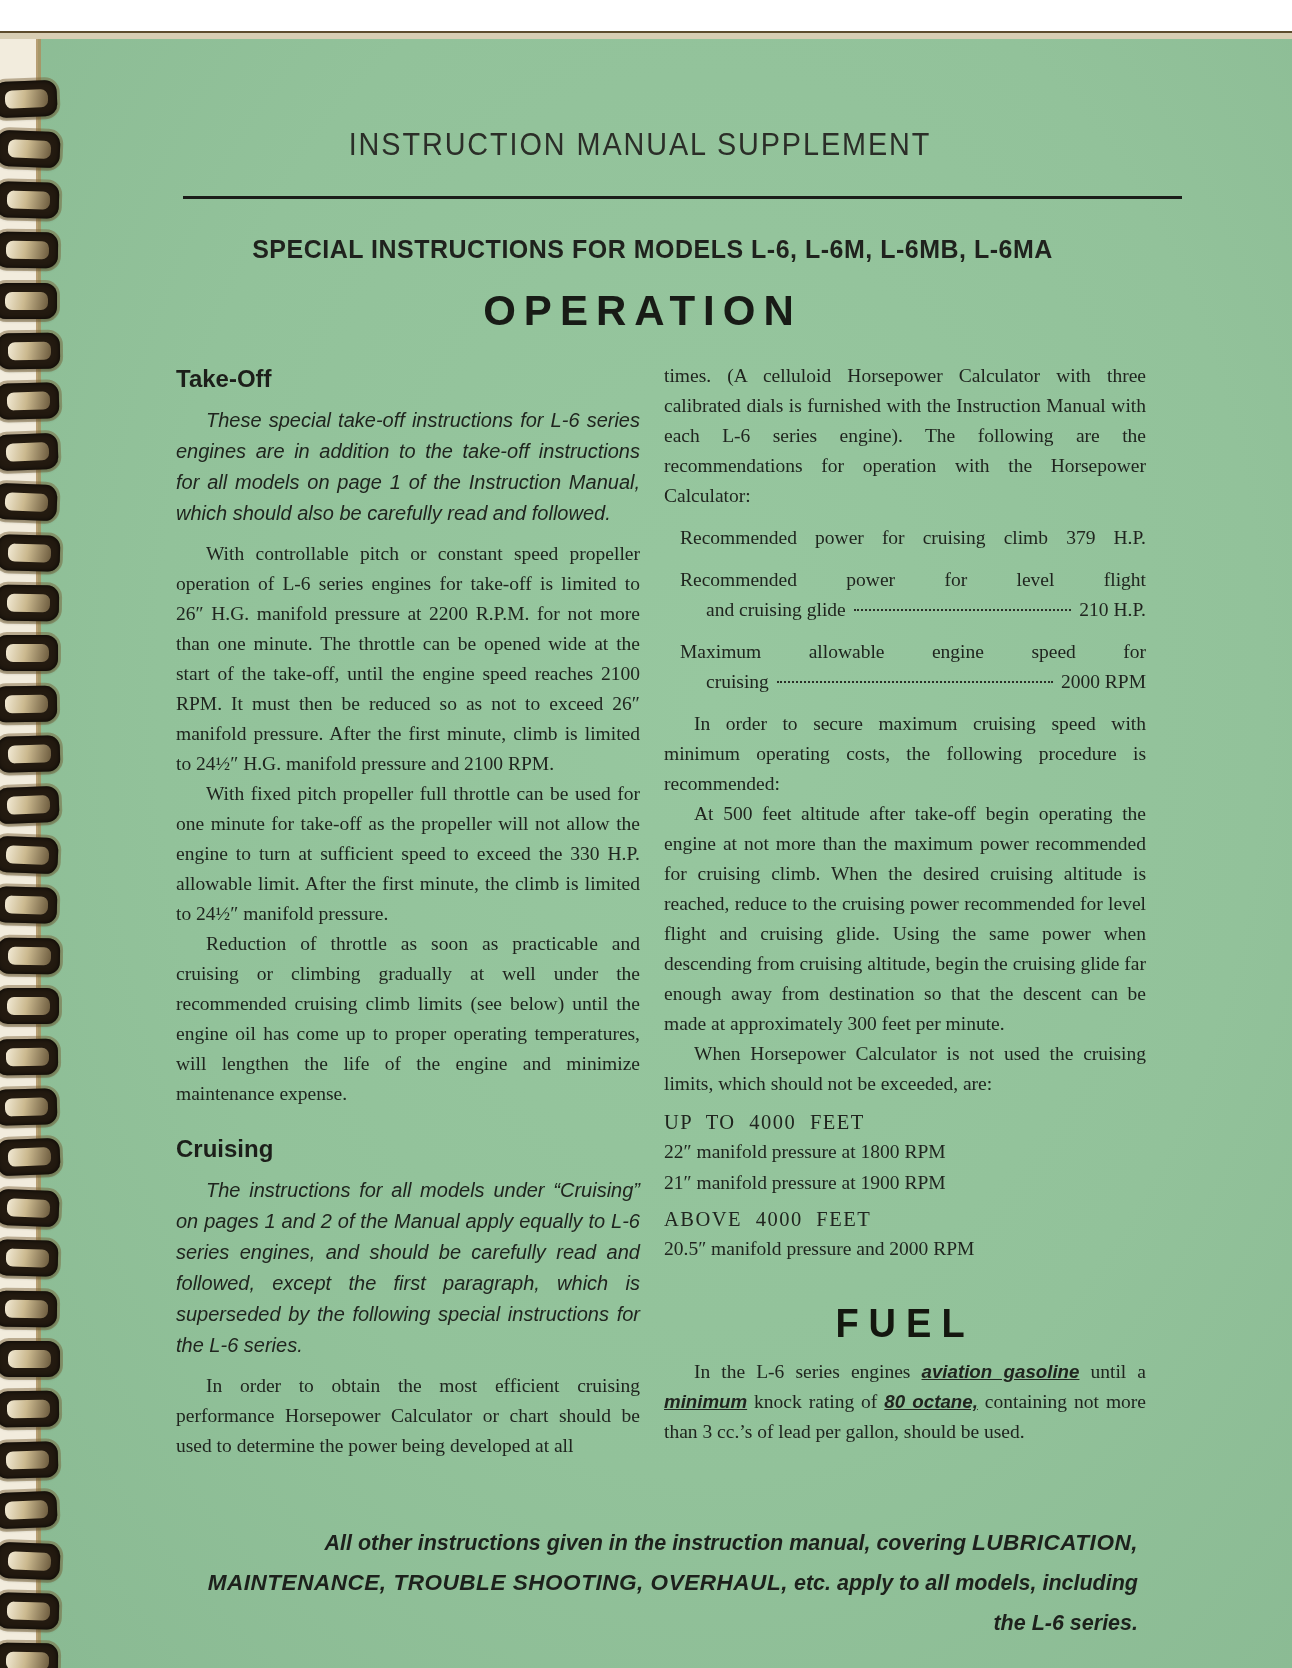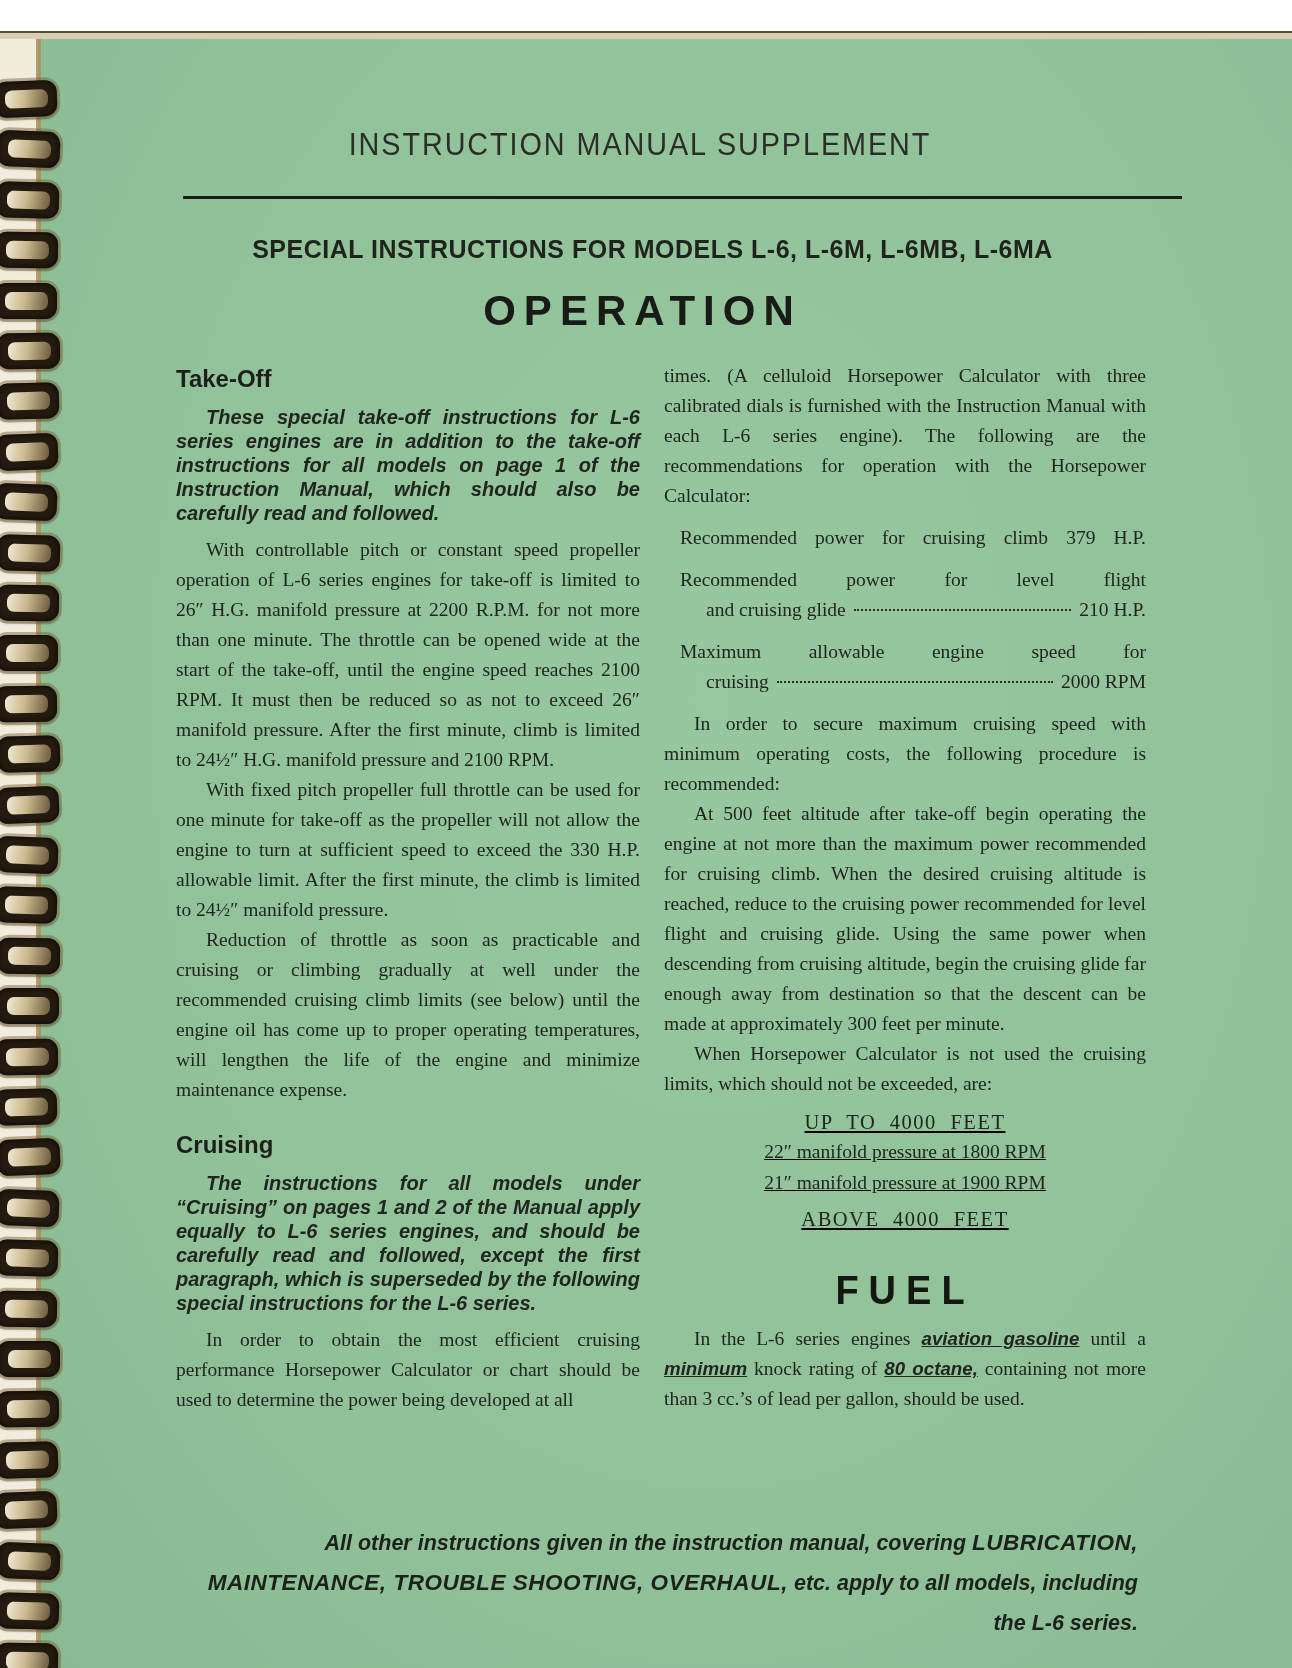--- a/index.html
+++ b/index.html
@@ -35,35 +35,35 @@
     letter-spacing:.5px;color:#1f221d;transform:scaleY(1.05);}
   .op-heading{position:absolute;top:256px;left:140px;width:1005px;text-align:center;
     font-family:"Liberation Sans",sans-serif;font-size:42px;font-weight:800;
     letter-spacing:8px;color:#181b16;transform:scaleY(1.03);}
   
   .col-left{position:absolute;top:334px;left:176px;width:464px;}
   .col-right{position:absolute;top:330px;left:664px;width:482px;}
   .serif{font-family:"Liberation Serif",serif;font-size:19.5px;line-height:30px;
     color:#20251f;text-align:justify;margin:0;}
   .indent{text-indent:30px;}
-  .lead{font-family:"Liberation Sans",sans-serif;font-style:italic;font-weight:700;
-    font-size:20px;line-height:24px;text-align:justify;text-indent:30px;color:#20251f;margin:4px 0 10px;}
+  .lead{font-family:"Liberation Sans",sans-serif;font-style:italic;font-weight:400;
+    font-size:20px;line-height:31px;text-align:justify;text-indent:30px;color:#20251f;margin:4px 0 10px;}
   .col-heading{font-family:"Liberation Sans",sans-serif;font-size:24px;font-weight:700;
     margin:0 0 12px;color:#1c1f1a;}
   .mt-section{margin-top:26px;}
   
   .rec{margin:12px 0 2px 16px;}
   .rec-item{margin-bottom:12px;}
   .rec-l1{font-family:"Liberation Serif",serif;font-size:19.5px;line-height:30px;color:#20251f;
     text-align:justify;text-align-last:justify;}
   .rec-l2{display:flex;align-items:baseline;padding-left:26px;
     font-family:"Liberation Serif",serif;font-size:19.5px;line-height:30px;color:#20251f;}
   .leader{flex:1;border-bottom:2.6px dotted #2a2e27;margin:0 8px;transform:translateY(-5px);}
   
-  .limits{text-align:center;margin-top:12px;text-decoration:underline;}
+  .limits{margin-top:12px;}
   .limits-heading{font-family:"Liberation Serif",serif;font-size:20.5px;font-weight:400;
     letter-spacing:1.5px;word-spacing:7px;color:#20251f;margin:10px 0 2px;}
   .limit-line{font-family:"Liberation Serif",serif;font-size:19.5px;line-height:31px;color:#20251f;}
   
   .fuel-heading{text-align:center;font-family:"Liberation Sans",sans-serif;font-size:38px;
     font-weight:800;letter-spacing:10px;color:#14170f;margin:38px 0 12px;transform:scaleY(1.05);}
   .bi{font-family:"Liberation Sans",sans-serif;font-style:italic;font-weight:700;font-size:.96em;text-decoration:underline;}
   
   .footer-note{position:absolute;top:1492px;left:176px;width:962px;
     font-family:"Liberation Sans",sans-serif;font-style:italic;font-weight:700;
@@ -220,20 +220,21 @@
 
     <p class="serif indent">In order to secure maximum cruising speed with minimum operating costs, the following procedure is recommended:</p>
     <p class="serif indent">At 500 feet altitude after take-off begin operating the engine at not more than the maximum power recommended for cruising climb. When the desired cruising altitude is reached, reduce to the cruising power recommended for level flight and cruising glide. Using the same power when descending from cruising altitude, begin the cruising glide far enough away from destination so that the descent can be made at approximately 300 feet per minute.</p>
     <p class="serif indent">When Horsepower Calculator is not used the cruising limits, which should not be exceeded, are:</p>
 
     <div class="limits">
       <div class="limits-heading">UP TO 4000 FEET</div>
       <div class="limit-line">22″ manifold pressure at 1800 RPM</div>
       <div class="limit-line">21″ manifold pressure at 1900 RPM</div>
       <div class="limits-heading">ABOVE 4000 FEET</div>
+      <div class="limit-line">20.5″ manifold pressure and 2000 RPM</div>
     </div>
 
     <div class="fuel-heading">FUEL</div>
     <p class="serif indent"><span>In the L-6 series engines </span><span class="bi">aviation gasoline</span><span> until a </span><span class="bi">minimum</span><span> knock rating of </span><span class="bi">80 octane,</span><span> containing not more than 3 cc.’s of lead per gallon, should be used.</span></p>
   </div>
 
   <div class="footer-note"><span>All other instructions given in the instruction manual, covering </span><span class="caps">LUBRICATION, MAINTENANCE, TROUBLE SHOOTING, OVERHAUL,</span><span> etc. apply to all models, including the L-6 series.</span></div>
 
   <div class="edge-bottom-light"></div>
   <div class="edge-bottom-dark"></div>

